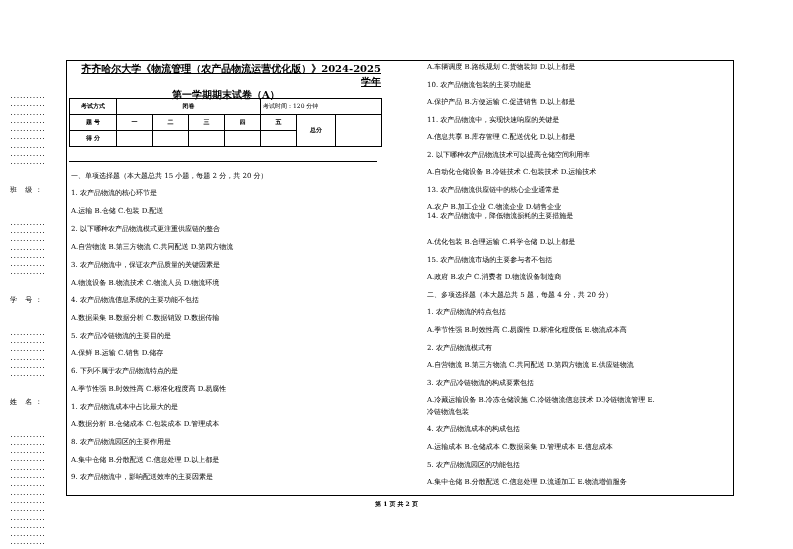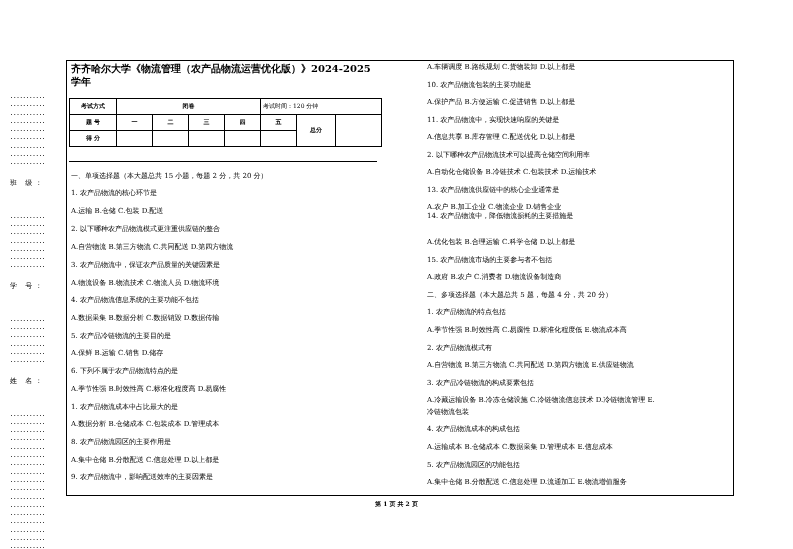--- a/index.html
+++ b/index.html
@@ -1,23 +1,23 @@
 <!DOCTYPE html>
 <html><head>
 <meta charset="utf-8">
 <style>
   html, body { margin:0; padding:0; }
   body { width:793px; height:549px; background:#ffffff; position:relative; overflow:hidden;
          font-family:"DejaVu Serif", serif; color:#000; }
   .binding { position:absolute; left:10px; top:92px; width:48px; }
   .dots { font-family:"DejaVu Sans Mono", monospace; font-size:5px; letter-spacing:0.2px; line-height:8.3px; height:8.3px; white-space:nowrap; color:#111; font-weight:bold; overflow:hidden; }
-  .bind-label { font-size:7px; line-height:9px; margin:12px 0 24px 0; letter-spacing:3px; }
+  .bind-label { font-size:7px; line-height:9px; margin:19px 0 24px 0; letter-spacing:3px; }
   .sheet { position:absolute; left:66px; top:60px; width:668px; height:436px; border:1.3px solid #000; box-sizing:border-box; }
   .title { position:absolute; left:71px; top:62px; width:310px; font-size:10px; font-weight:bold; line-height:13px; text-align:center; }
-  .title .l1 { text-align:left; display:block; }
+  .title .l1 { text-align:right; display:block;text-decoration:underline; }
   .title .l2 { display:block; }
   table.info { position:absolute; left:69px; top:98px; width:313px; border-collapse:collapse; font-size:6px; }
   table.info td { border:1px solid #000; height:15px; text-align:center; padding:0 2px; }
   table.info td.b { font-weight:bold; }
   table.info td.left { text-align:left; }
   .hr { position:absolute; left:69px; top:161px; width:308px; height:1px; background:#000; }
   .q { position:absolute; font-size:7px; line-height:10px; white-space:nowrap; }
   .footer { position:absolute; left:0; top:500px; width:793px; text-align:center; font-size:6px; font-weight:bold; }
 </style>
 </head>
@@ -76,20 +76,21 @@
     <div class="dots">...........</div>
     <div class="dots">...........</div>
     <div class="dots">...........</div>
   </div>
 </div>
 
 <div class="sheet"></div>
 
 <div class="title">
   <span class="l1">齐齐哈尔大学《物流管理（农产品物流运营优化版）》2024-2025 学年</span>
+  <span class="l2">第一学期期末试卷（A）</span>
 </div>
 
 <table class="info">
   <tbody>
       <tr>
     <td class="b" style="width:42px">考试方式</td>
     <td class="b" colspan="4">闭卷</td>
     <td class="left" colspan="3">考试时间：120 分钟</td>
   </tr>
   <tr>

